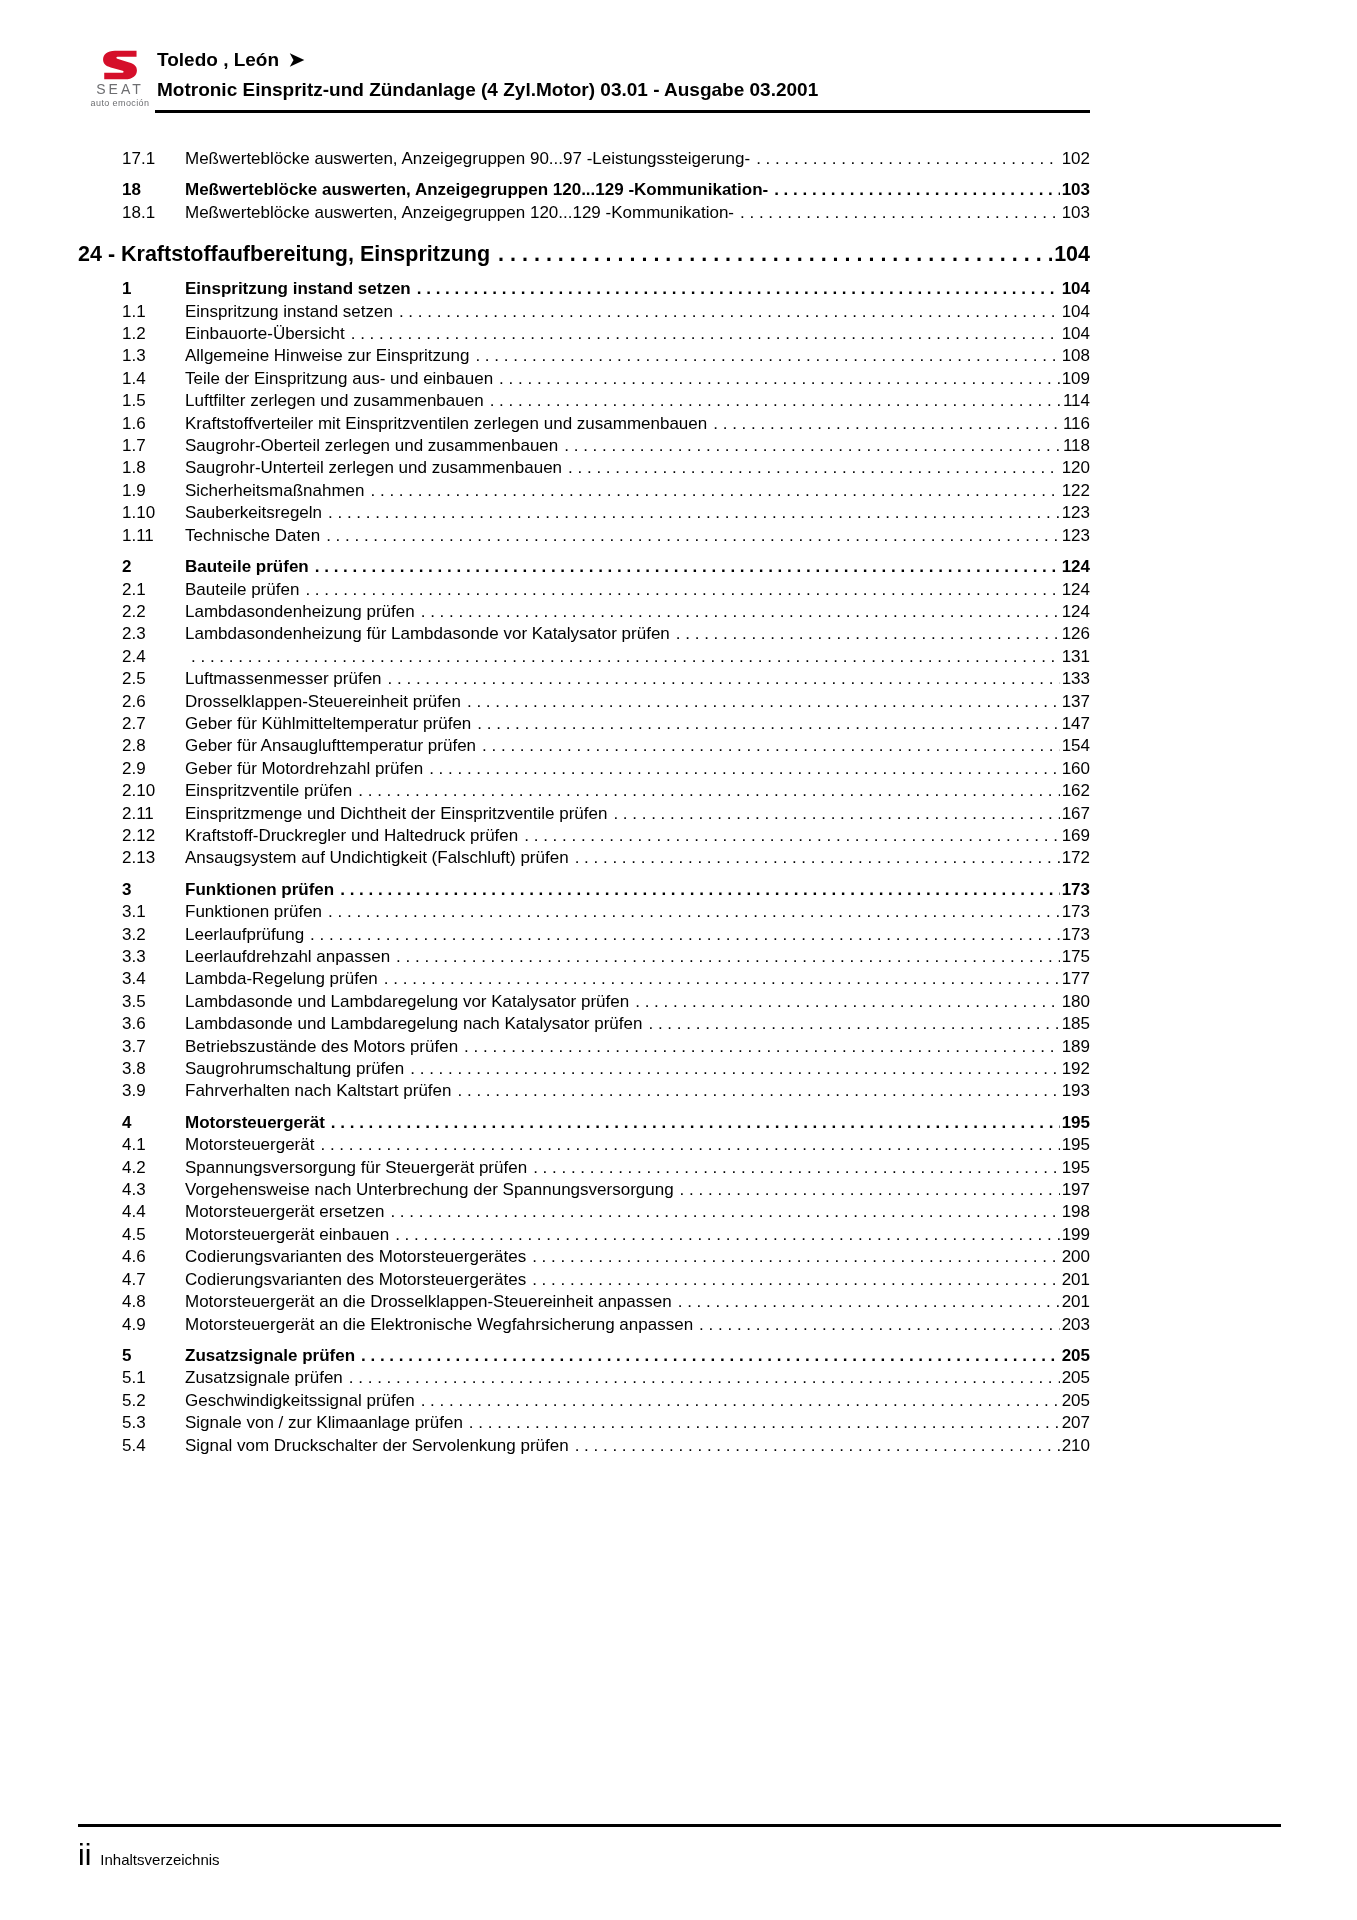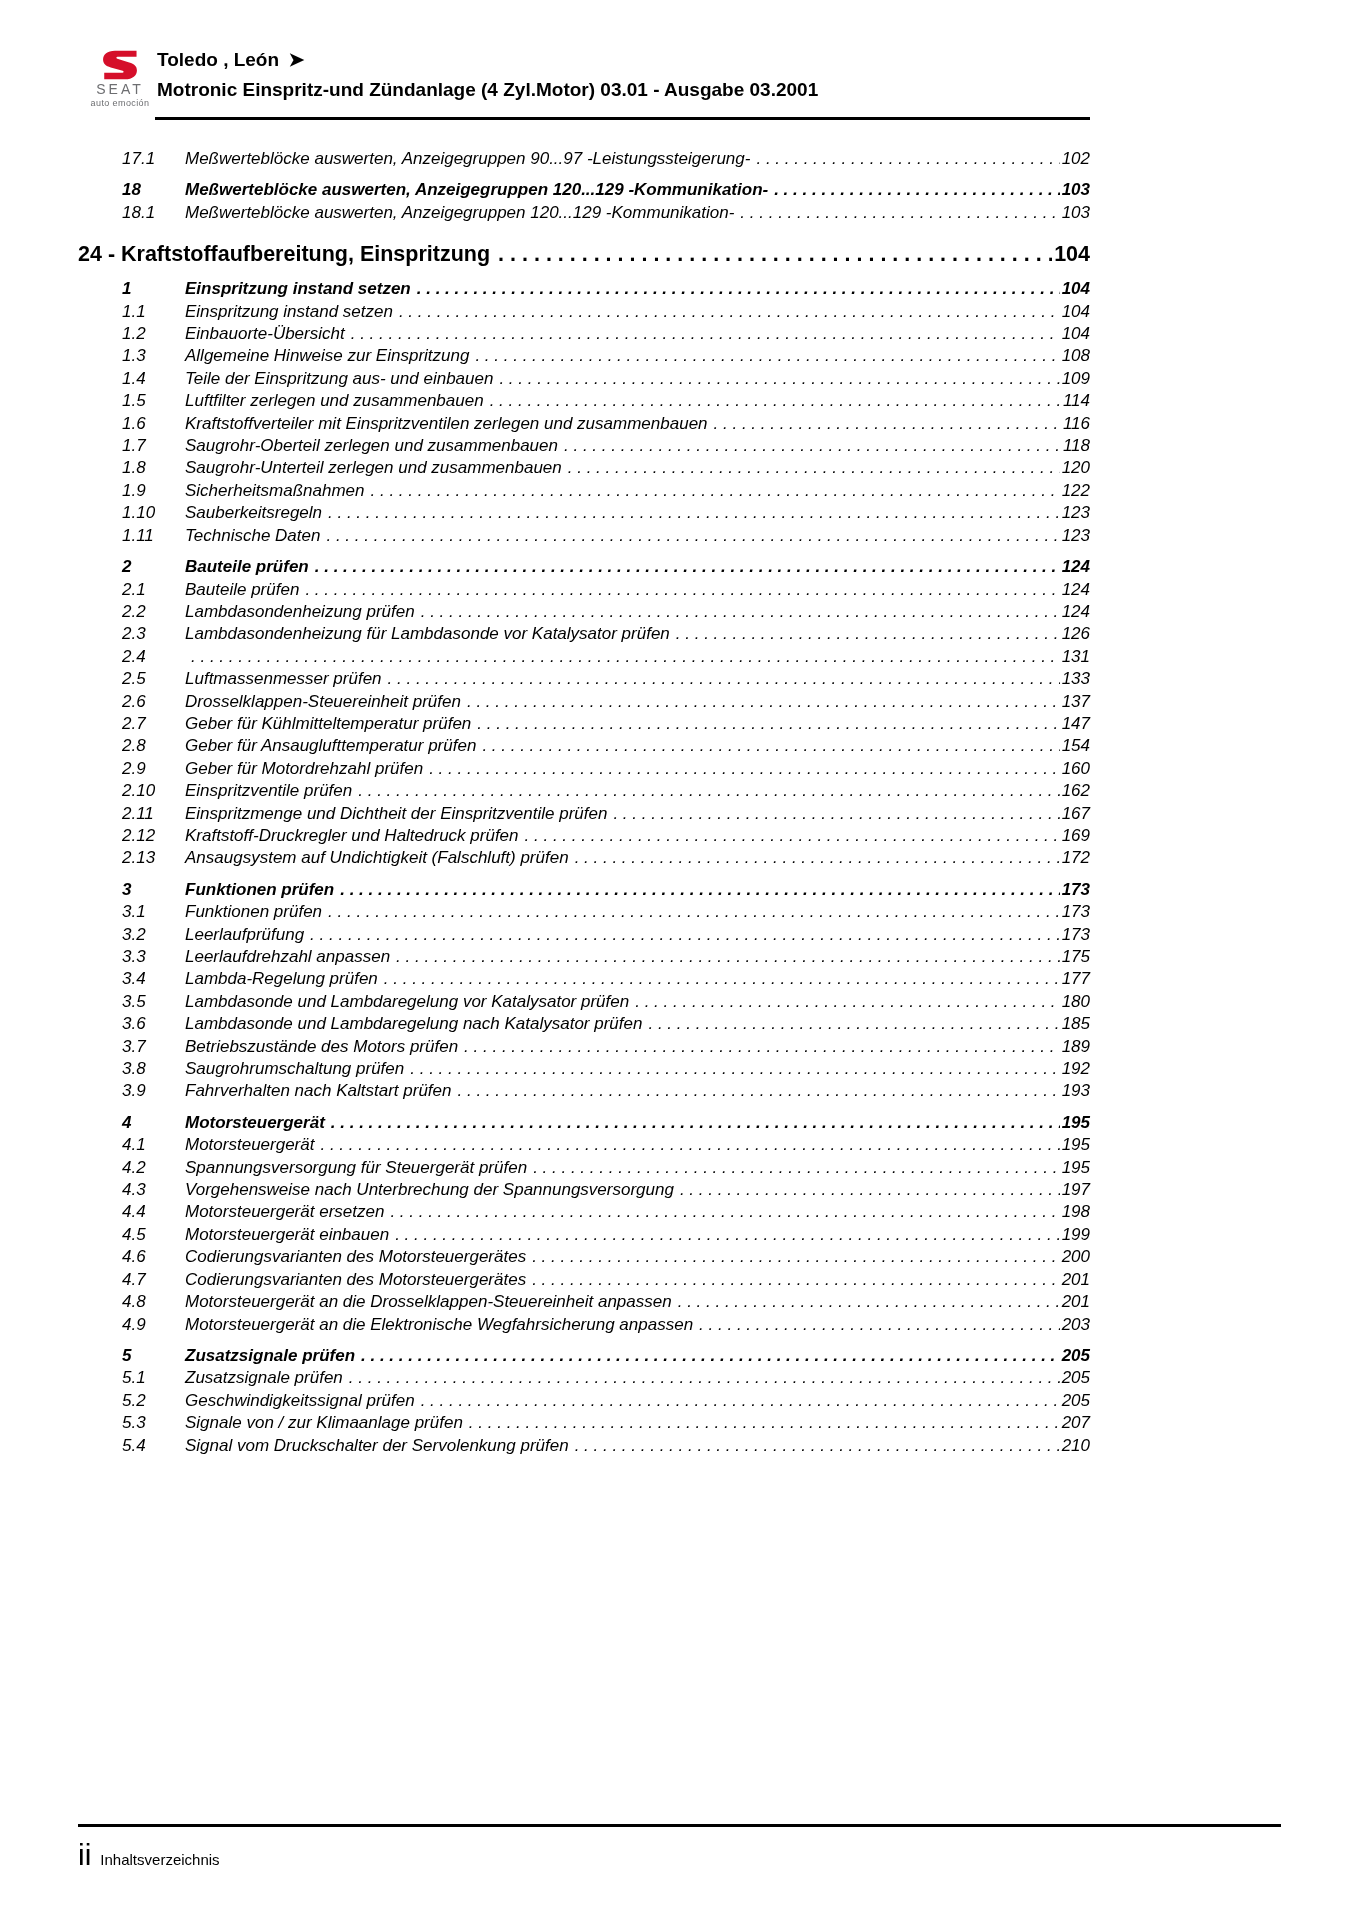--- a/index.html
+++ b/index.html
@@ -43,21 +43,21 @@
   .logo-tagline {
     font-size: 9px;
     color: #6d6e71;
     letter-spacing: 0.4px;
     margin-top: 1px;
     white-space: nowrap;
   }
   .titles {
     flex: 1;
     border-bottom: 3px solid #000;
-    padding-bottom: 16px;
+    padding-bottom: 9px;
     padding-left: 2px;
   }
   .title-line1 {
     font-size: 19px;
     font-weight: bold;
     margin-bottom: 8px;
   }
   .title-line1 .arrow { margin-left: 4px; }
   .title-line2 {
     font-size: 19px;
@@ -70,21 +70,20 @@
     top: 148px;
     left: 78px;
     width: 1012px;
   }
   .toc-row {
     display: flex;
     align-items: flex-end;
     font-size: 17px;
     line-height: 22.4px;
     padding-left: 44px;
-    font-style: italic;
   }
   .toc-row.bold {
     font-weight: bold;
     margin-top: 9px;
   }
   .toc-num {
     width: 63px;
     flex-shrink: 0;
   }
   .toc-label {

